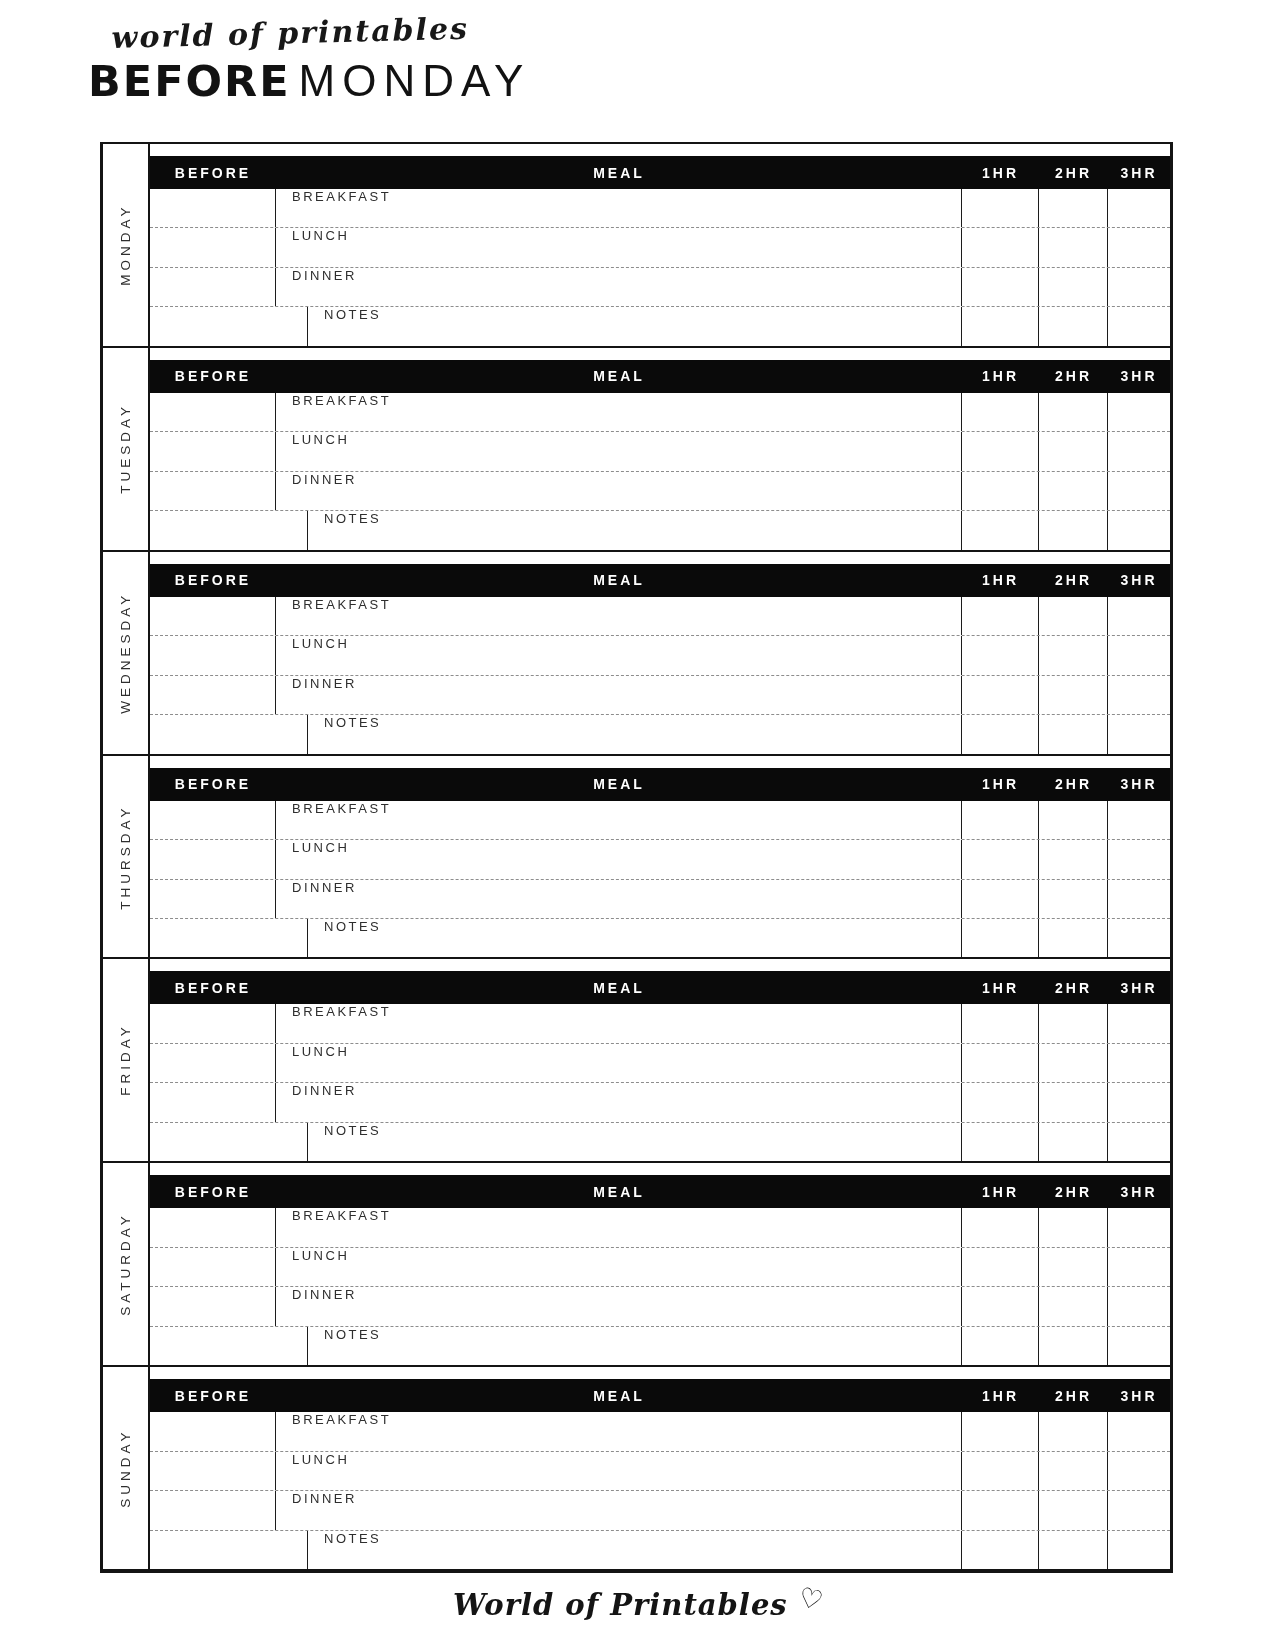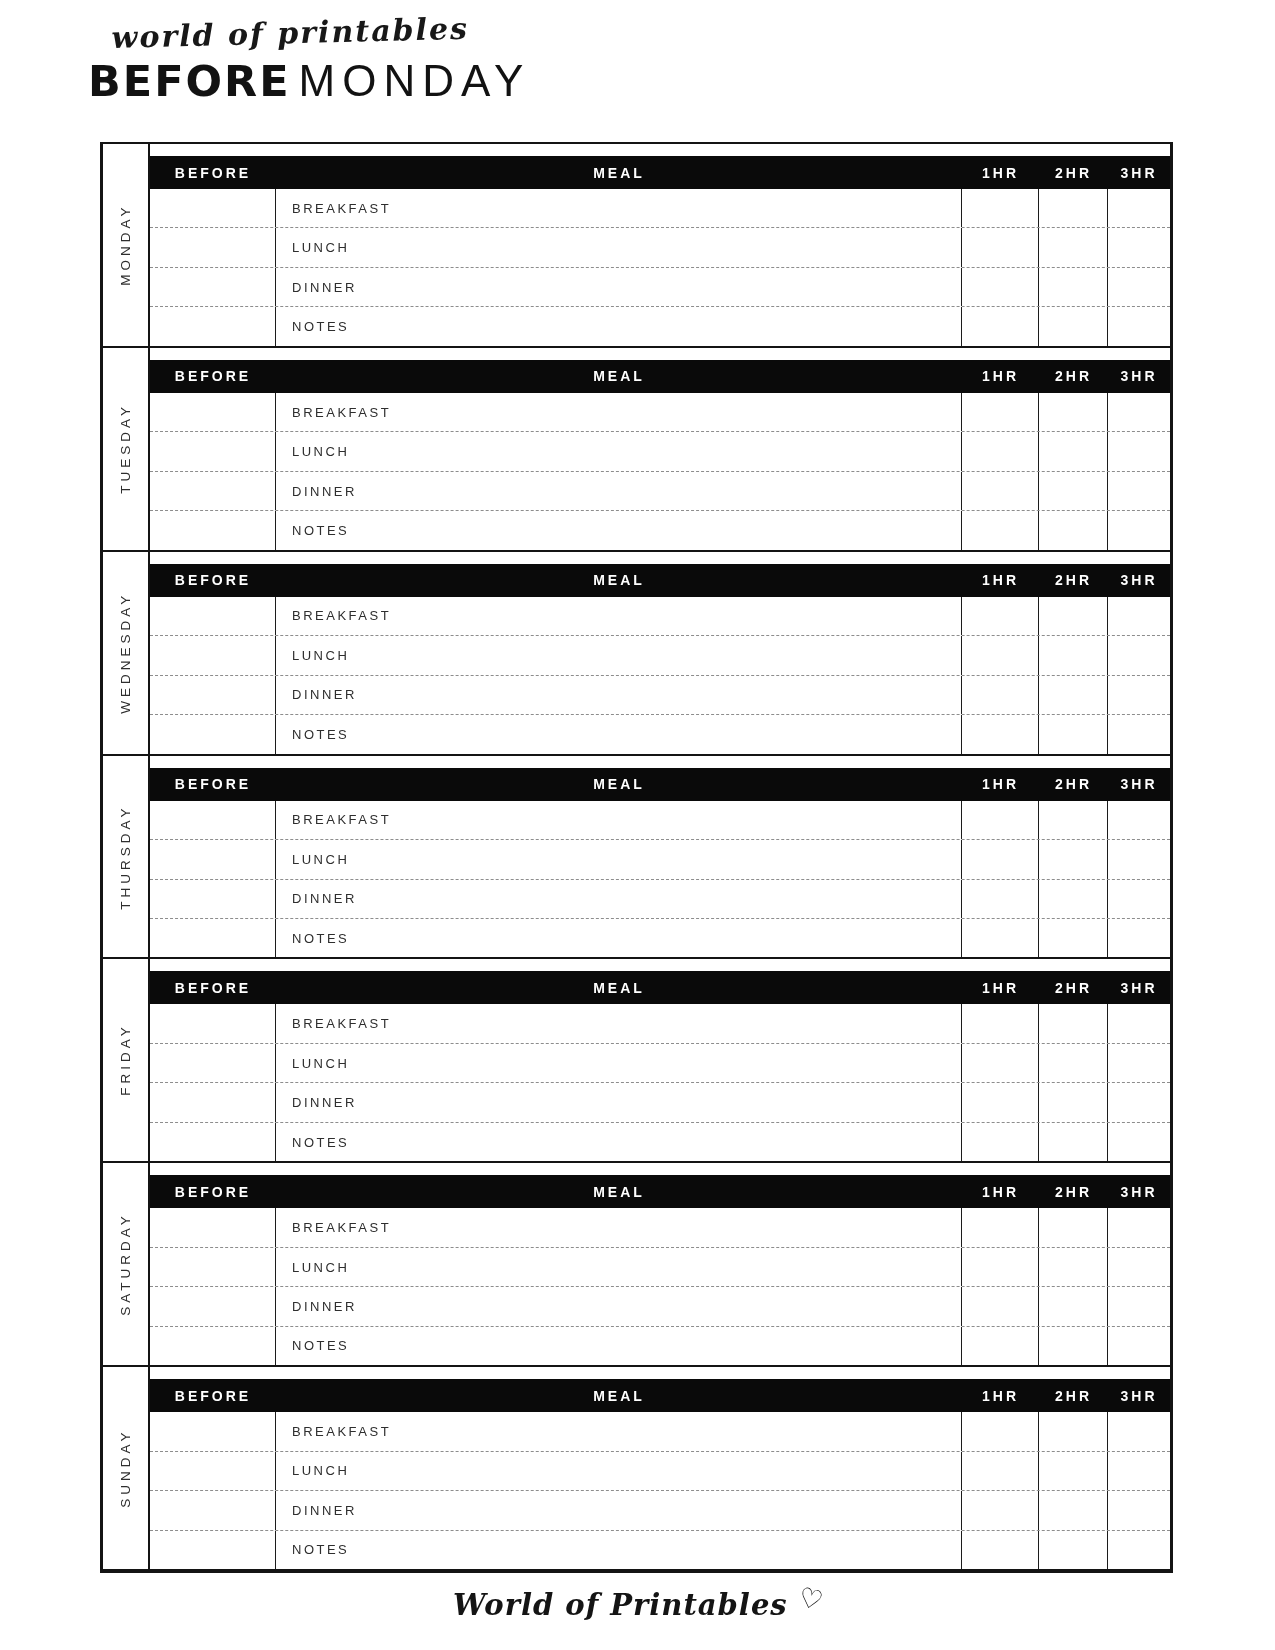--- a/index.html
+++ b/index.html
@@ -59,24 +59,24 @@
     align-items: center;
   }
   .h { color: #ffffff; font-weight: 700; font-size: 14px; letter-spacing: 3px; text-align: center; white-space: nowrap; }
 
   .rows { flex: 1 1 0; display: flex; flex-direction: column; min-height: 0; }
   .row {
     flex: 1 1 0; min-height: 0;
     display: grid; grid-template-columns: 126px 1fr 77px 69px 62px;
     border-bottom: 1px dashed var(--dash, #8d8d8d);
   }
-  .row:last-child { border-bottom: none; }
+  .row:last-child { border-bottom: none; padding-left: 32px; }
   .cell { border-right: 1px solid #1c1c1c; min-width: 0; }
   .cell.last { border-right: none; }
-  .meal-cell { display: flex; align-items: center; padding-left: 16px; }
+  .meal-cell { display: flex; padding-left: 16px; }
   .meal-label { font-size: 13px; letter-spacing: 2.5px; color: #2e2e2e; white-space: nowrap; }
 
   
   .footer {
     position: absolute; left: 0; right: 0; top: 1588px;
     text-align: center;
     font-family: "DejaVu Serif", serif; font-style: italic; font-weight: 700;
     font-size: 29px; color: #141414; letter-spacing: 1px;
   }
   .heart { display: inline-block; margin-left: 9px; font-size: 27px; transform: rotate(14deg) translateY(-7px); }

